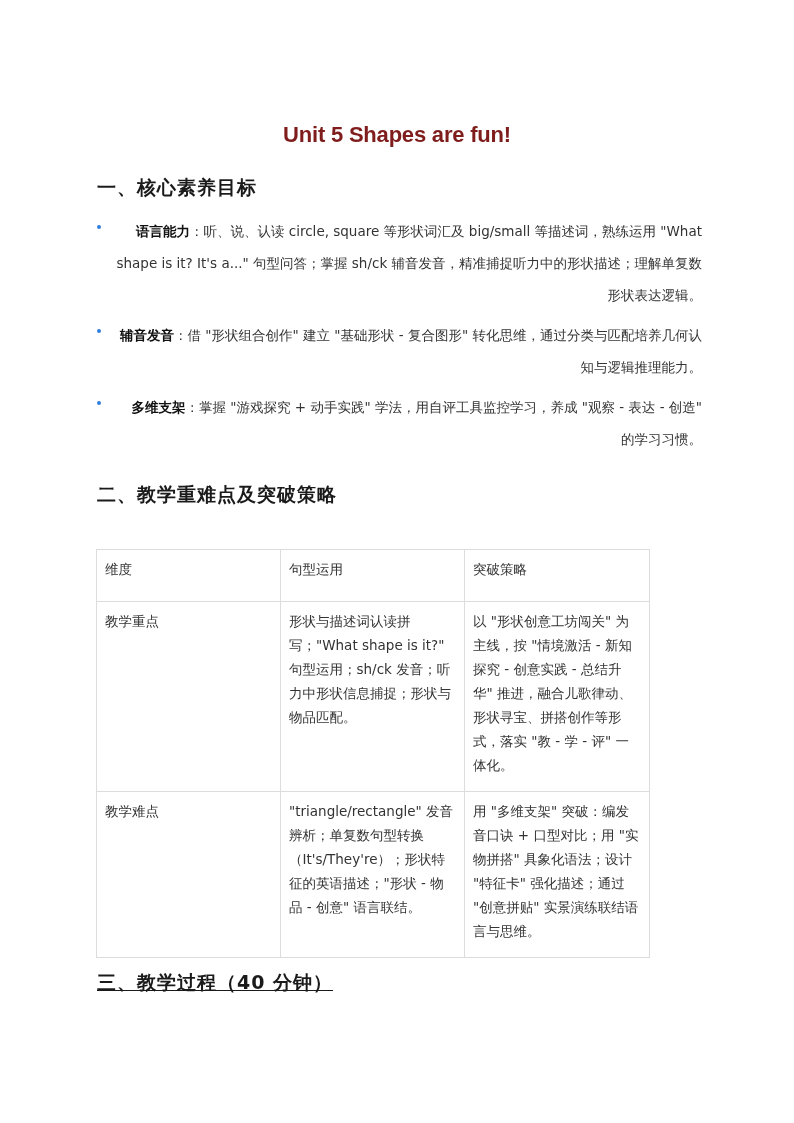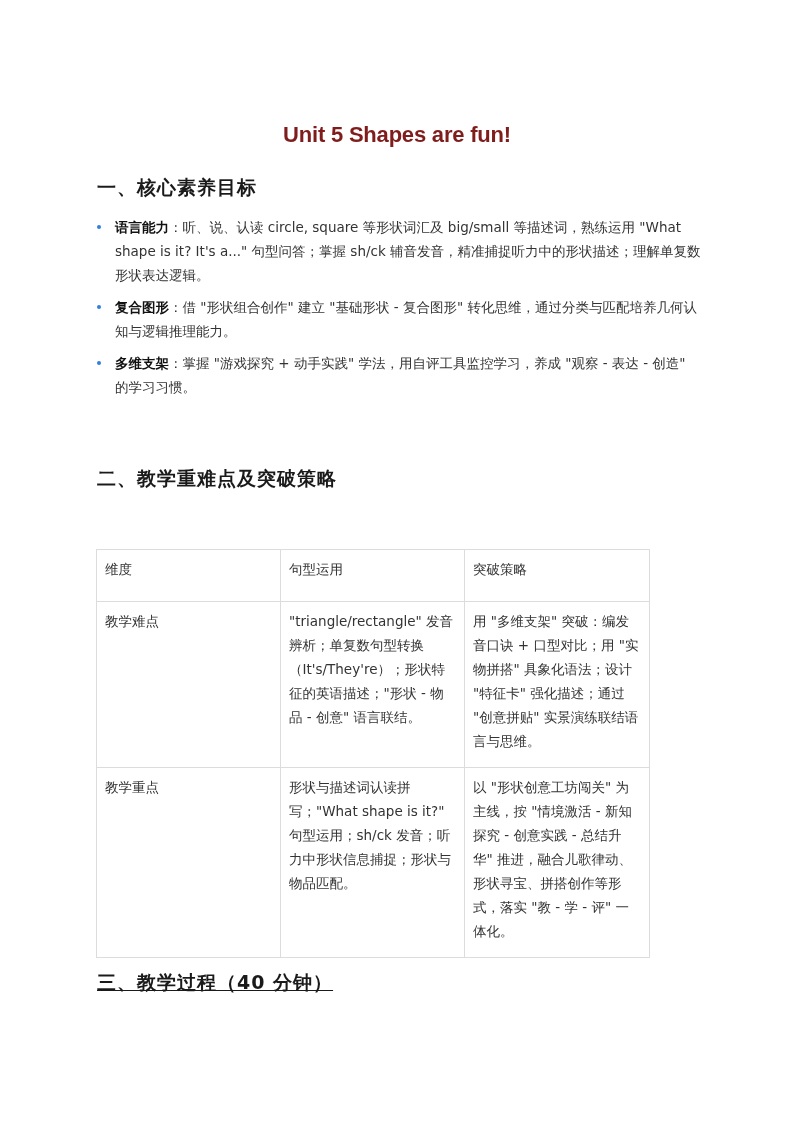--- a/index.html
+++ b/index.html
@@ -5,22 +5,22 @@
   html, body { margin: 0; padding: 0; background: #ffffff; }
   body { width: 794px; height: 1123px; position: relative; overflow: hidden;
          font-family: "DejaVu Sans", "Liberation Sans", sans-serif; color: #222; }
   .title { position: absolute; top: 122px; left: 0; width: 794px; text-align: center;
            font-family: "Liberation Sans", "DejaVu Sans", sans-serif; font-weight: bold;
            font-size: 22px; color: #7f1d1d; letter-spacing: -0.2px; }
   .h2 { position: absolute; left: 97px; font-size: 19px; font-weight: bold; color: #1a1a1a;
         letter-spacing: 1px; }
   .bullets { position: absolute; left: 97px; top: 215px; width: 605px; margin: 0; padding: 0;
              list-style: none; }
-  .bullets li { position: relative; padding-left: 18px; font-size: 13.5px; line-height: 24px;
-                color: #333; margin-bottom: 8px; }
+  .bullets li { position: relative; padding-left: 18px; font-size: 13.5px; line-height: 32px;
+                color: #333; margin-bottom: 8px; text-align: right; }
   .bullets li .dot { position: absolute; left: 0; top: 10px; width: 4px; height: 4px;
                      border-radius: 50%; background: #2f7fdf; }
   .bullets li b { font-weight: bold; color: #111; }
   table { position: absolute; left: 96px; top: 549px; border-collapse: collapse;
           width: 553px; table-layout: fixed; padding-left: 8px; }
   td { border: 1px solid #dcdcdc; vertical-align: top; font-size: 13.5px; line-height: 24px;
        color: #333; padding: 7px 8px 14px 8px; }
   tr.head td { height: 30px; padding-top: 7px; }
 </style>
 </head>
@@ -30,48 +30,48 @@
 
 <div class="h2" style="top:175px;text-align:right;">一、核心素养目标</div>
 
 <ul class="bullets">
   <li>
     <span class="dot"></span>
     <b>语言能力</b><span>：听、说、认读 circle, square 等形状词汇及 big/small 等描述词，熟练运用 "What shape is it? It's a..." 句型问答；掌握 sh/ck 辅音发音，精准捕捉听力中的形状描述；理解单复数形状表达逻辑。</span>
   </li>
   <li>
     <span class="dot"></span>
-    <b>复合图形</b><span>：借 "形状组合创作" 建立 "基础形状 - 复合图形" 转化思维，通过分类与匹配培养几何认知与逻辑推理能力。</span>
+    <b>辅音发音</b><span>：借 "形状组合创作" 建立 "基础形状 - 复合图形" 转化思维，通过分类与匹配培养几何认知与逻辑推理能力。</span>
   </li>
   <li>
     <span class="dot"></span>
     <b>多维支架</b><span>：掌握 "游戏探究 + 动手实践" 学法，用自评工具监控学习，养成 "观察 - 表达 - 创造" 的学习习惯。</span>
   </li>
 </ul>
 
-<div class="h2" style="top:466px;">二、教学重难点及突破策略</div>
+<div class="h2" style="top:482px;">二、教学重难点及突破策略</div>
 
 <table>
   <colgroup>
       <col style="width:184px">
       <col style="width:184px">
       <col style="width:185px">
     </colgroup>
   <tbody>
       <tr class="head">
     <td>维度</td>
     <td>句型运用</td>
     <td>突破策略</td>
   </tr>
   <tr>
+    <td>教学重点</td>
+    <td>形状与描述词认读拼写；"What shape is it?" 句型运用；sh/ck 发音；听力中形状信息捕捉；形状与物品匹配。</td>
+    <td>以 "形状创意工坊闯关" 为主线，按 "情境激活 - 新知探究 - 创意实践 - 总结升华" 推进，融合儿歌律动、形状寻宝、拼搭创作等形式，落实 "教 - 学 - 评" 一体化。</td>
+  </tr>
+  <tr>
     <td>教学难点</td>
     <td>"triangle/rectangle" 发音辨析；单复数句型转换（It's/They're）；形状特征的英语描述；"形状 - 物品 - 创意" 语言联结。</td>
     <td>用 "多维支架" 突破：编发音口诀 + 口型对比；用 "实物拼搭" 具象化语法；设计 "特征卡" 强化描述；通过 "创意拼贴" 实景演练联结语言与思维。</td>
-  </tr>
-  <tr>
-    <td>教学重点</td>
-    <td>形状与描述词认读拼写；"What shape is it?" 句型运用；sh/ck 发音；听力中形状信息捕捉；形状与物品匹配。</td>
-    <td>以 "形状创意工坊闯关" 为主线，按 "情境激活 - 新知探究 - 创意实践 - 总结升华" 推进，融合儿歌律动、形状寻宝、拼搭创作等形式，落实 "教 - 学 - 评" 一体化。</td>
   </tr>
 </tbody>
   </table>
 
 <div class="h2" style="top:970px;text-decoration:underline;">三、教学过程（40 分钟）</div>
 
 </body></html>

